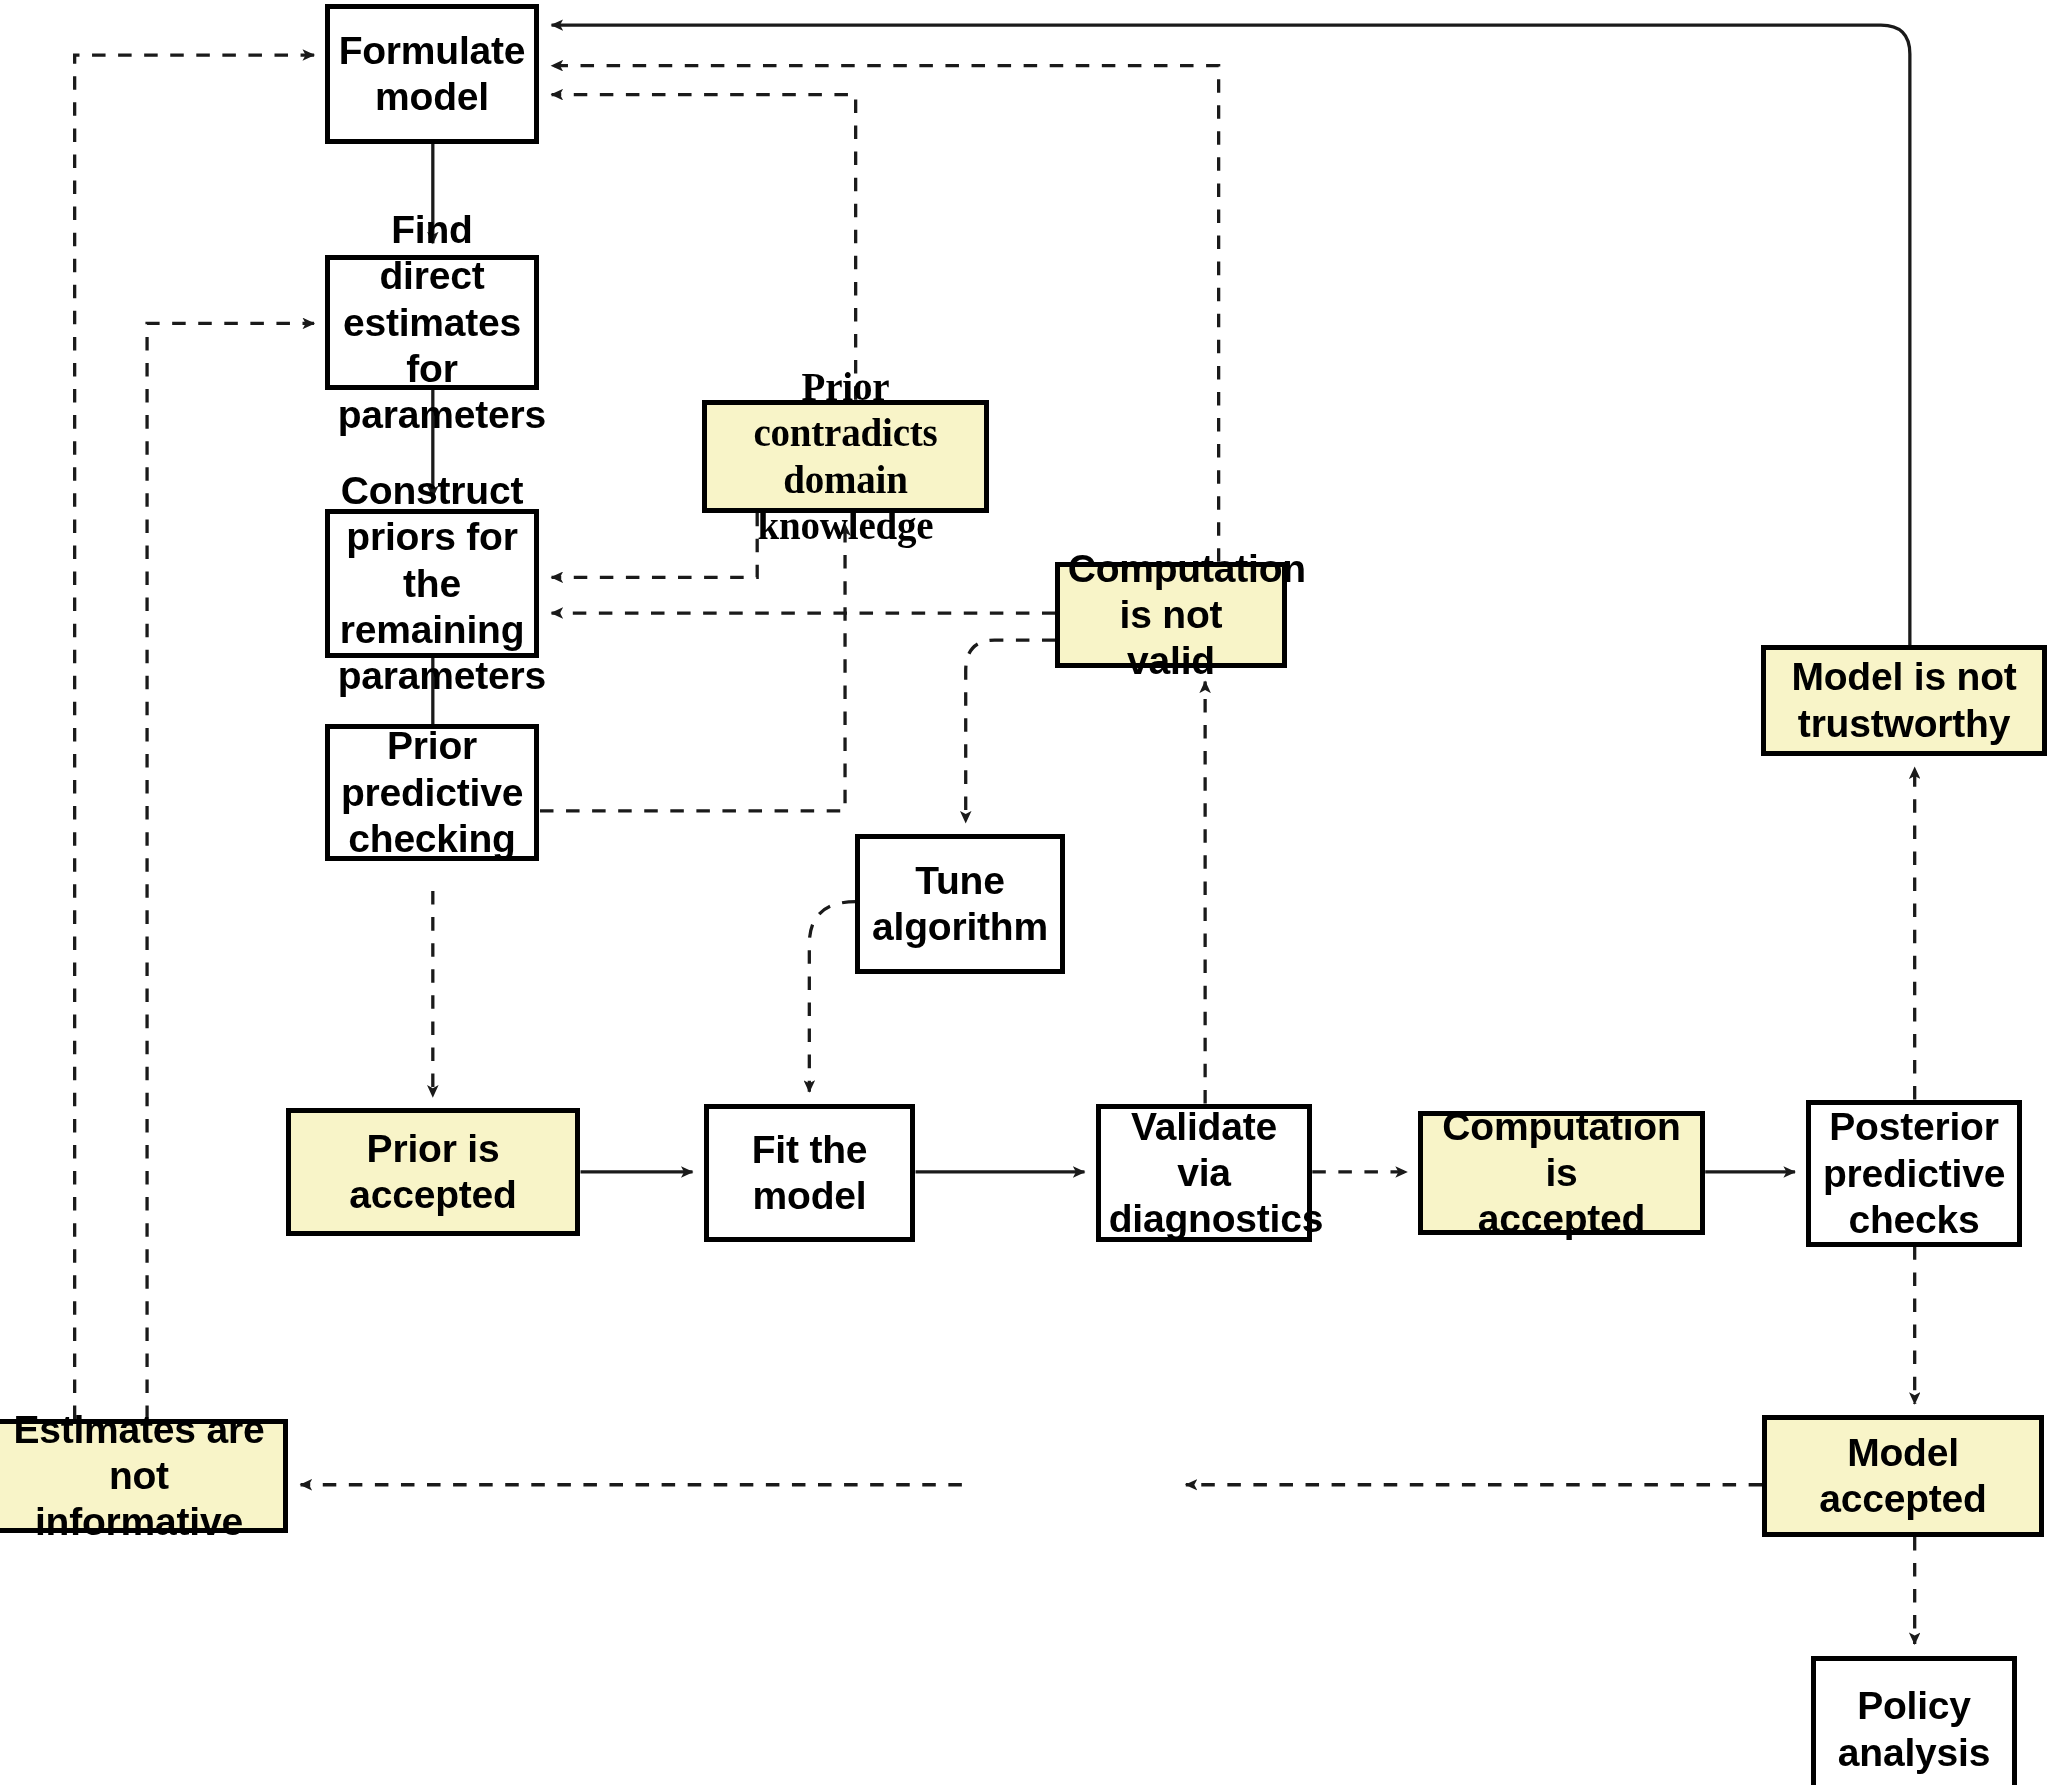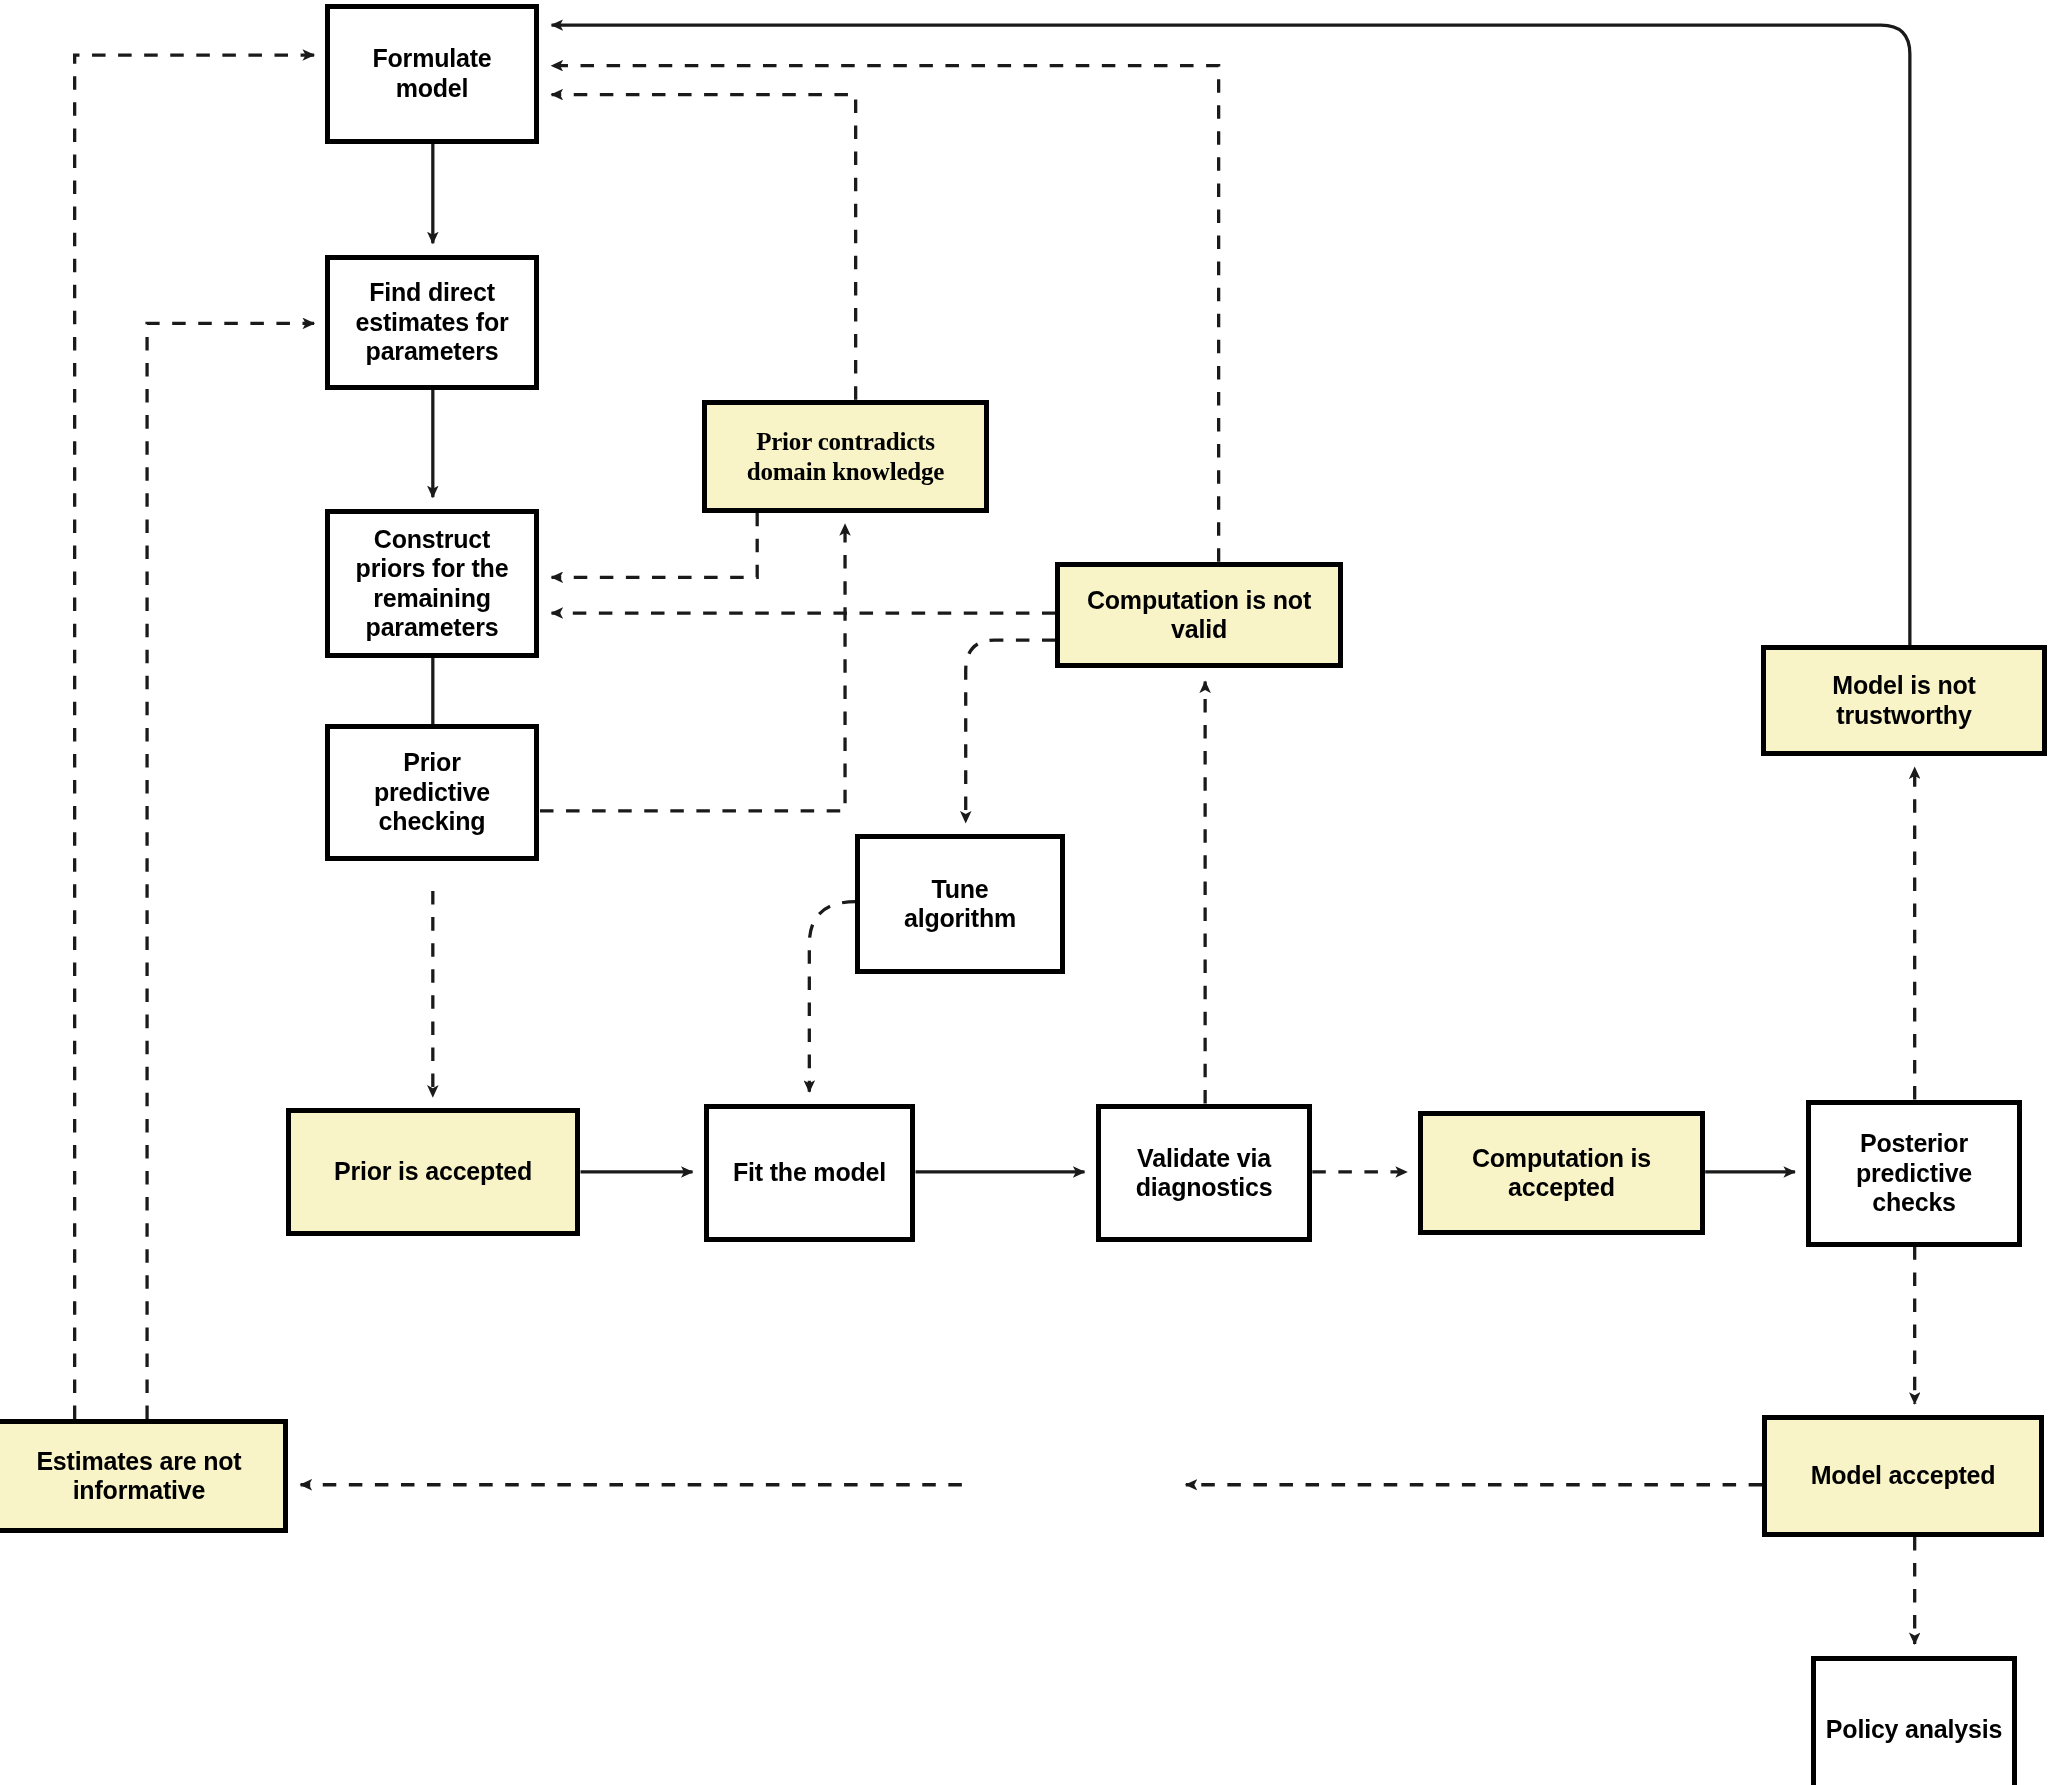--- a/index.html
+++ b/index.html
@@ -25,21 +25,21 @@
   .node {
     position: absolute;
     box-sizing: border-box;
     border: 5.8px solid #000000;
     background: #ffffff;
     display: flex;
     align-items: center;
     justify-content: center;
     text-align: center;
     font-weight: bold;
-    font-size: 25px;
+    font-size: 39px;
     line-height: 1.18;
     color: #000000;
     letter-spacing: -0.2px;
     padding: 3.9px 7.7px;
   }
   .node.highlight {
     background: #f8f4c8;
   }
   .node .label {
     display: block;
@@ -124,21 +124,21 @@
   </div>
 
   <div class="node" style="left:325px; top:724px; width:214px; height:137px;">
     <span class="label">Prior<br>predictive<br>checking</span>
   </div>
 
   <div class="node highlight" style="left:702px; top:400px; width:287px; height:113px;font-family:Liberation Serif, serif;">
     <span class="label">Prior contradicts<br>domain knowledge</span>
   </div>
 
-  <div class="node highlight" style="left:1055px; top:562px; width:288px; height:106px;">
+  <div class="node highlight" style="left:1055px; top:562px; width:232px; height:106px;">
     <span class="label">Computation is not<br>valid</span>
   </div>
 
   <div class="node" style="left:855px; top:834px; width:210px; height:140px;">
     <span class="label">Tune<br>algorithm</span>
   </div>
 
   <div class="node highlight" style="left:1761px; top:645px; width:286px; height:111px;">
     <span class="label">Model is not<br>trustworthy</span>
   </div>

